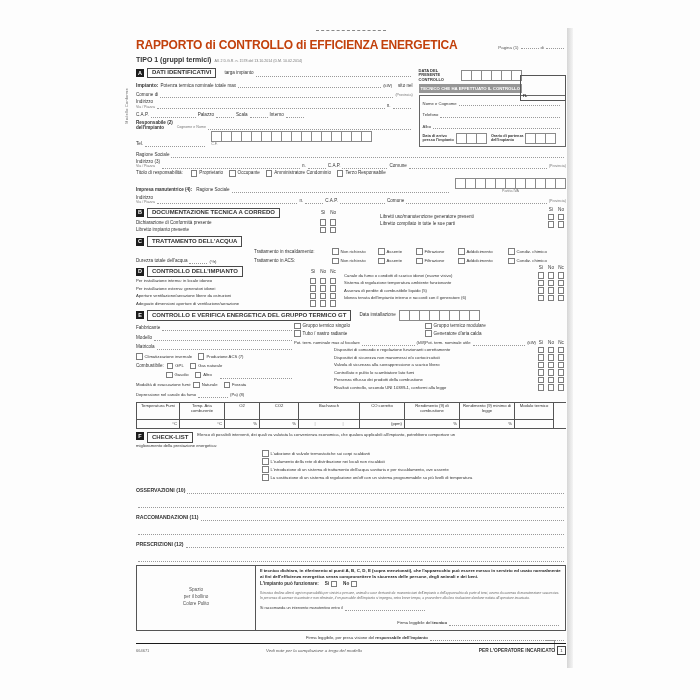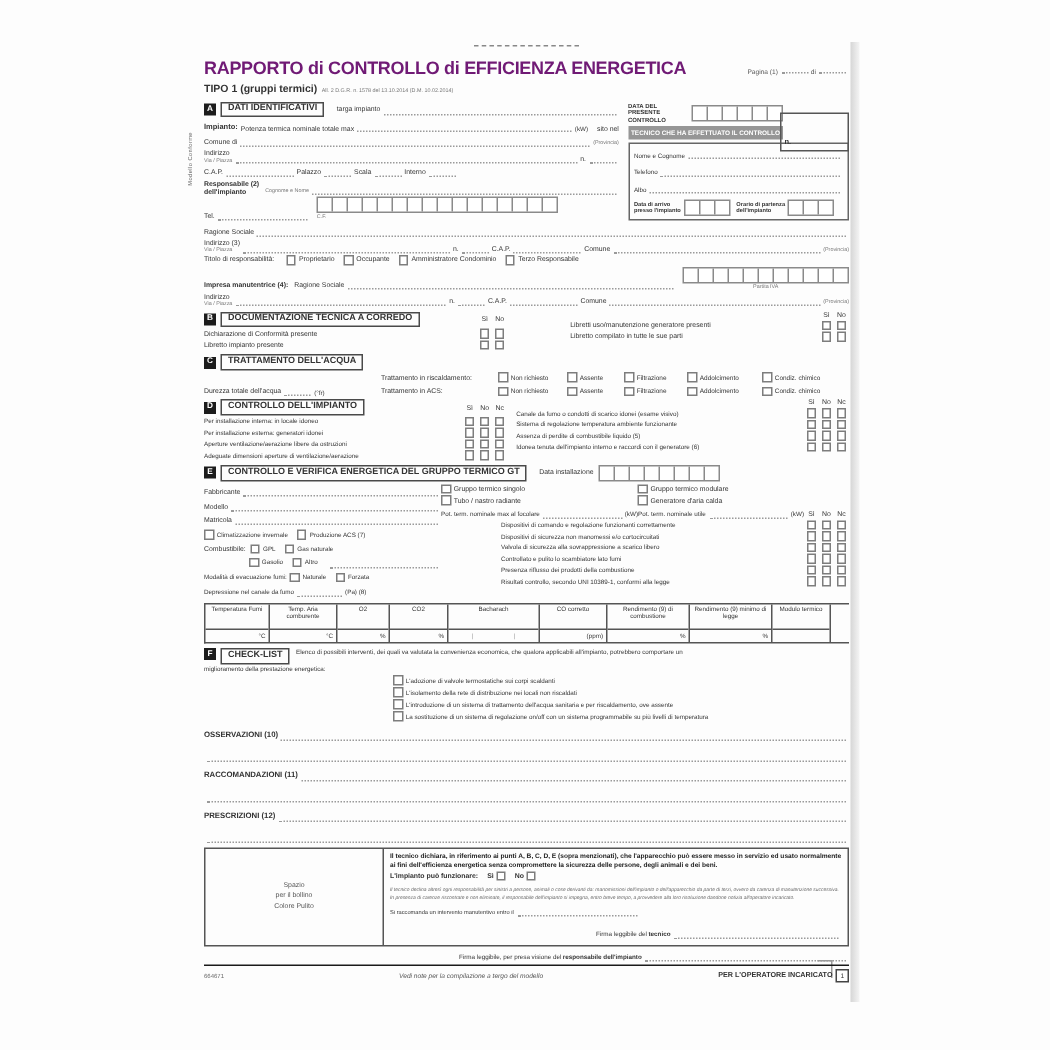--- a/index.html
+++ b/index.html
@@ -27,21 +27,21 @@
   .cc2{flex:0 0 10px;display:flex;justify-content:center;}
   .cc2::before{content:"";width:4.5px;height:4.5px;border:1px solid #7d7d7d;background:#fff;}
   .ch{flex:0 0 10px;text-align:center;font-size:4.6px;}
   .sh{display:flex;align-items:center;margin:2px 0;}
   .shL{flex:none;width:8px;height:8px;background:#1c1c1c;color:#fff;font-size:5.5px;font-weight:700;
        display:flex;align-items:center;justify-content:center;margin-right:3px;}
   .shT{border:1px solid #4a4a4a;padding:.5px 4px;font-weight:700;font-size:6px;white-space:nowrap;}
   .comb{display:flex;border:1px solid #8a8a8a;height:9px;background:#fff;}
   .comb i{width:9px;display:block;}
   .comb i + i{border-left:1px solid #8a8a8a;}
-  h1{font-size:12px;margin:0;letter-spacing:-.2px;color:#701a75;}
+  h1{font-size:12px;margin:0;letter-spacing:-.2px;color:#c2410c;}
   .topflex{display:flex;align-items:flex-start;}
   .colL{flex:1;min-width:0;}
   .colR{flex:0 0 138px;position:relative;margin-left:6px;}
   .nbox{position:absolute;right:0;top:9px;width:40px;height:22px;border:1px solid #555;
         display:flex;align-items:flex-end;padding:1px 2px;font-size:5px;}
   .bar{margin-right:44px;background:#969696;color:#fff;font-weight:700;font-size:4.3px;
        padding:1.5px 2px;white-space:nowrap;margin-top:2px;}
   .rbox{border:1px solid #666;margin-top:2px;padding:2px 3px;display:flex;flex-direction:column;gap:3.5px;}
   .stack{display:flex;flex-direction:column;line-height:1.15;}
   .halves{display:flex;}

